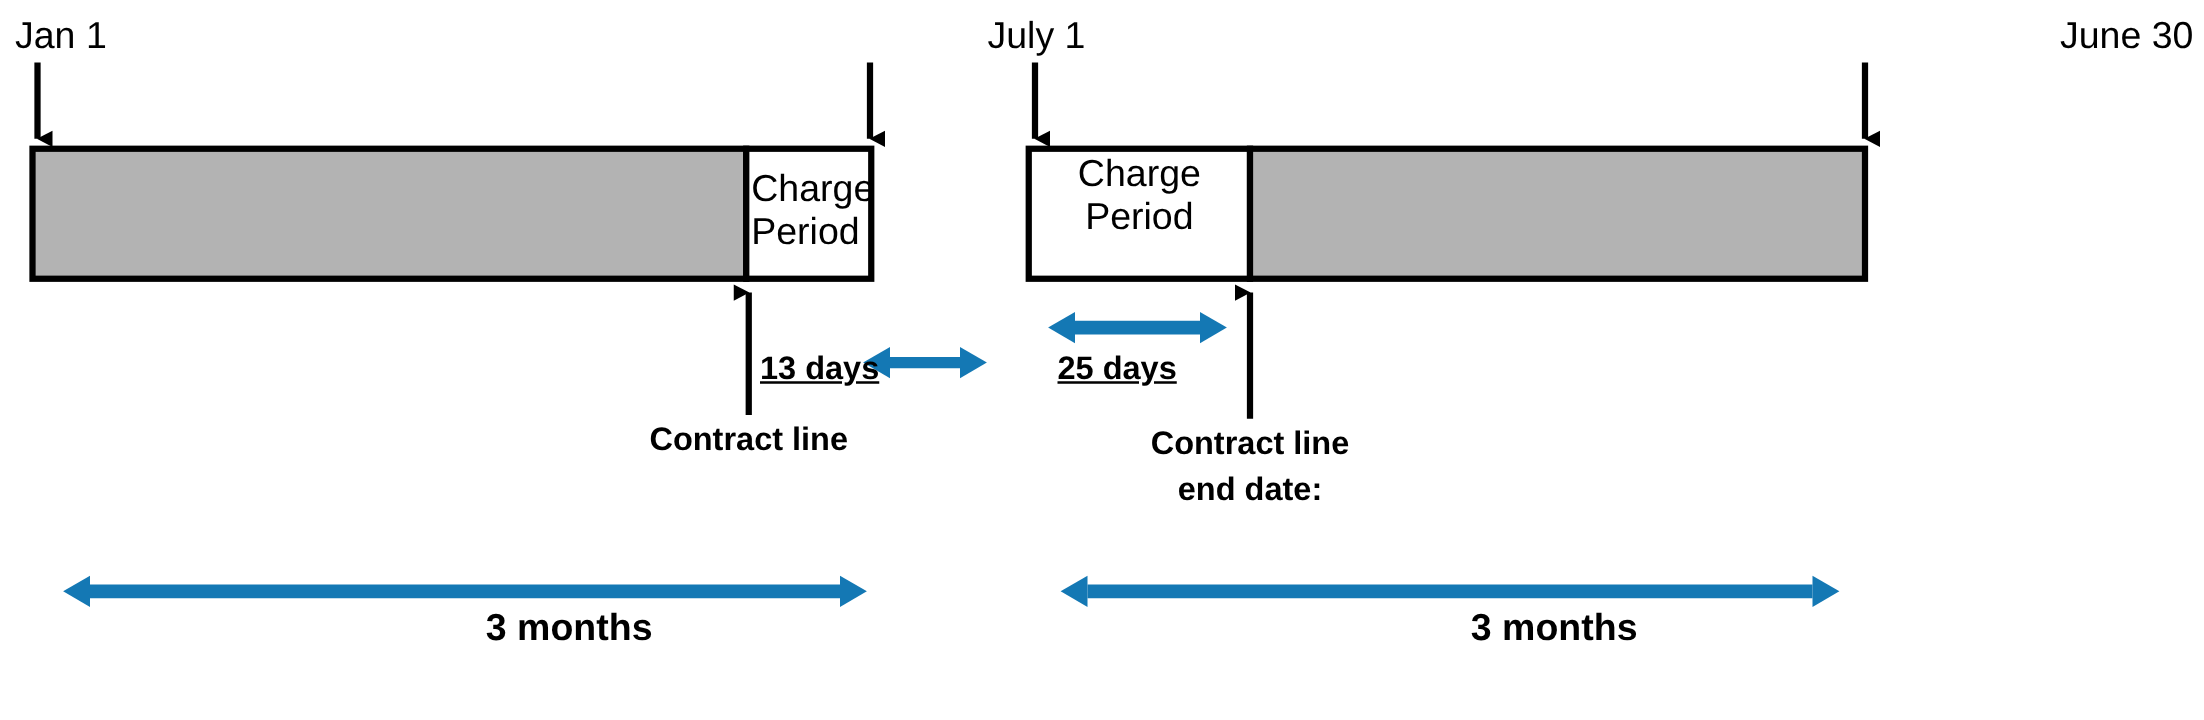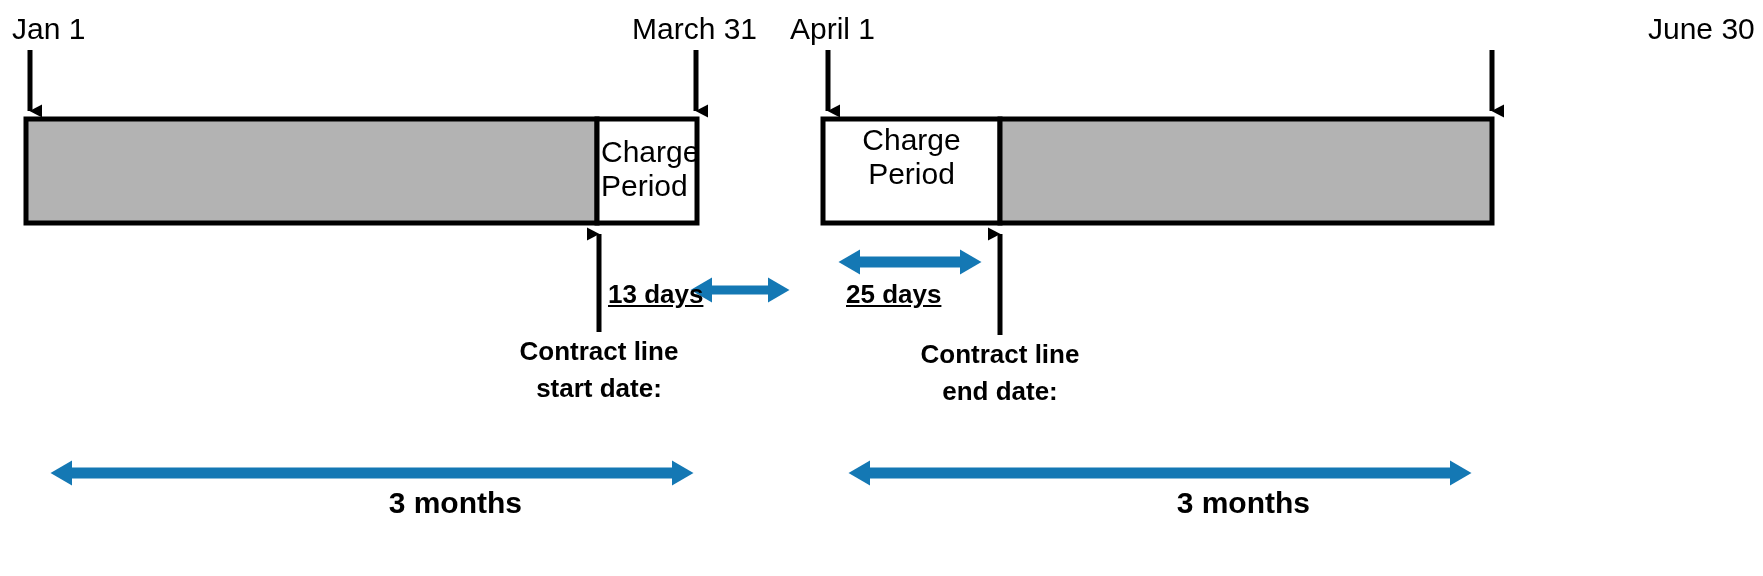--- a/index.html
+++ b/index.html
@@ -63,33 +63,31 @@
 
     <line x1="1000" y1="325" x2="1000" y2="224" stroke="#000000" stroke-width="5" marker-end="url(#blackUp)"></line>
 
     <line x1="860" y1="252" x2="960" y2="252" stroke="#1478b4" stroke-width="11" marker-start="url(#blueStart)" marker-end="url(#blueEnd)"></line>
 
     <line x1="870" y1="463" x2="1450" y2="463" stroke="#1478b4" stroke-width="11" marker-start="url(#blueStart)" marker-end="url(#blueEnd)"></line>
   </svg>
 
   <div class="txt t-date" style="left:12px;top:2px;">Jan 1</div>
 
-  <div class="txt t-date" style="left:632px;top:2px;">March 31</div>
 
   <div class="txt t-charge" style="left:601px;top:125px;">Charge</div>
   <div class="txt t-charge" style="left:601px;top:159px;">Period</div>
 
   <div class="txt t-days" style="left:608px;top:270px;">13 days</div>
 
   <div class="txt t-note" style="left:449px;top:327px;width:300px;">Contract line</div>
-  <div class="txt t-note" style="left:449px;top:364px;width:300px;">start date:</div>
 
   <div class="txt t-months" style="left:222px;top:476px;width:300px;">3 months</div>
 
-  <div class="txt t-date" style="left:790px;top:2px;">April 1</div>
+  <div class="txt t-date" style="left:790px;top:2px;">July 1</div>
 
   <div class="txt t-date" style="left:1648px;top:2px;">June 30</div>
 
   <div class="txt t-charge" style="left:823px;top:113px;width:177px;">Charge</div>
   <div class="txt t-charge" style="left:823px;top:147px;width:177px;">Period</div>
 
   <div class="txt t-days" style="left:846px;top:270px;">25 days</div>
 
   <div class="txt t-note" style="left:850px;top:330px;width:300px;">Contract line</div>
   <div class="txt t-note" style="left:850px;top:367px;width:300px;">end date:</div>

